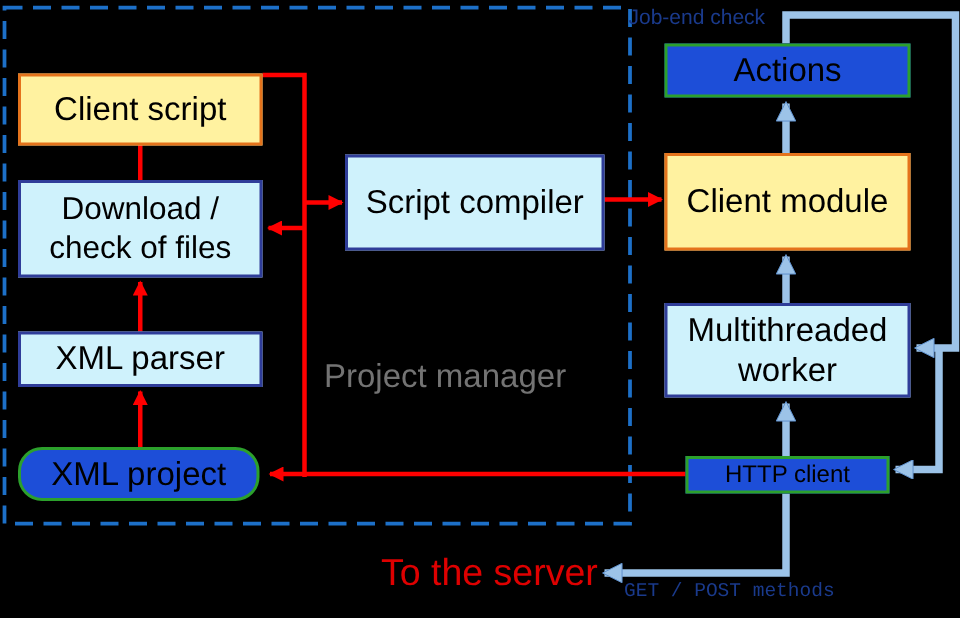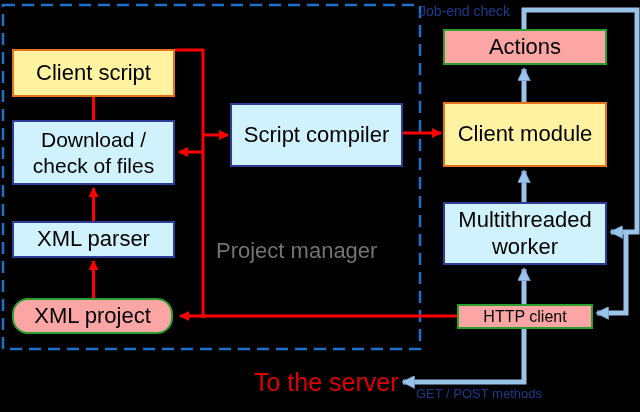--- a/index.html
+++ b/index.html
@@ -8,39 +8,39 @@
     font-family:"Liberation Sans",sans-serif;
   }
   #connector-layer{position:absolute;left:0;top:0;width:640px;height:412px;}
   .node{
     position:absolute;display:flex;align-items:center;justify-content:center;
     text-align:center;color:#000;box-sizing:border-box;border:2px solid;
     line-height:1.22;letter-spacing:0;
   }
   .fill-yellow{background:#FFF2A0;border-color:#E4731C;}
   .fill-cyan{background:#CFF2FC;border-color:#2F3D99;}
-  .fill-green{background:#fca5a5;border-color:#2CA02C;}
+  .fill-green{background:#1d4ed8;border-color:#2CA02C;}
 
   .n-client-script  {left:12px;  top:18px;  width:163px; height:48px; font-size:22px;margin-top:31px;}
   .n-download-check {left:12px;  top:120px; width:163px; height:65px; font-size:21px;}
   .n-xml-parser     {left:12px;  top:221px; width:163px; height:37px; font-size:22px;}
   .n-xml-project    {left:12px;  top:298px; width:161px; height:36px; font-size:22px;border-radius:16px;}
   .n-script-compiler{left:230px; top:103px; width:173px; height:64px; font-size:22px;}
   .n-actions        {left:443px; top:29px;  width:164px; height:36px; font-size:22px;}
   .n-client-module  {left:443px; top:102px; width:164px; height:65px; font-size:22px;}
   .n-worker         {left:443px; top:202px; width:164px; height:63px; font-size:22px;}
   .n-http-client    {left:457px; top:304px; width:136px; height:25px; font-size:16px;}
 
   .lbl{position:absolute;white-space:nowrap;}
   .lbl-navy{color:#1A3A8C;}
   .l-job-end   {left:419px; top:3px;  font-size:14px;}
   .l-tcc       {left:234px; top:82px; font-size:14px;}
   .l-projman   {left:216px; top:238px;font-size:22px;color:#737373;}
   .l-server    {left:254px; top:368px;font-size:25px;color:#DE0000;}
-  .l-getpost   {left:416px; top:386px;font-size:13px;}
+  .l-getpost   {left:416px; top:386px;font-size:13px;font-family:Liberation Mono, monospace;}
 </style>
 </head>
 <body>
 
 <div id="stage">
 
   <svg id="connector-layer" viewBox="0 0 640 412" xmlns="http://www.w3.org/2000/svg">
     <defs>
       <marker id="mr" viewBox="0 0 10 10" refX="9" refY="5" markerWidth="11" markerHeight="10" markerUnits="userSpaceOnUse" orient="auto">
         <path d="M0,0 L10,5 L0,10 Z" fill="#FF0000"></path>

